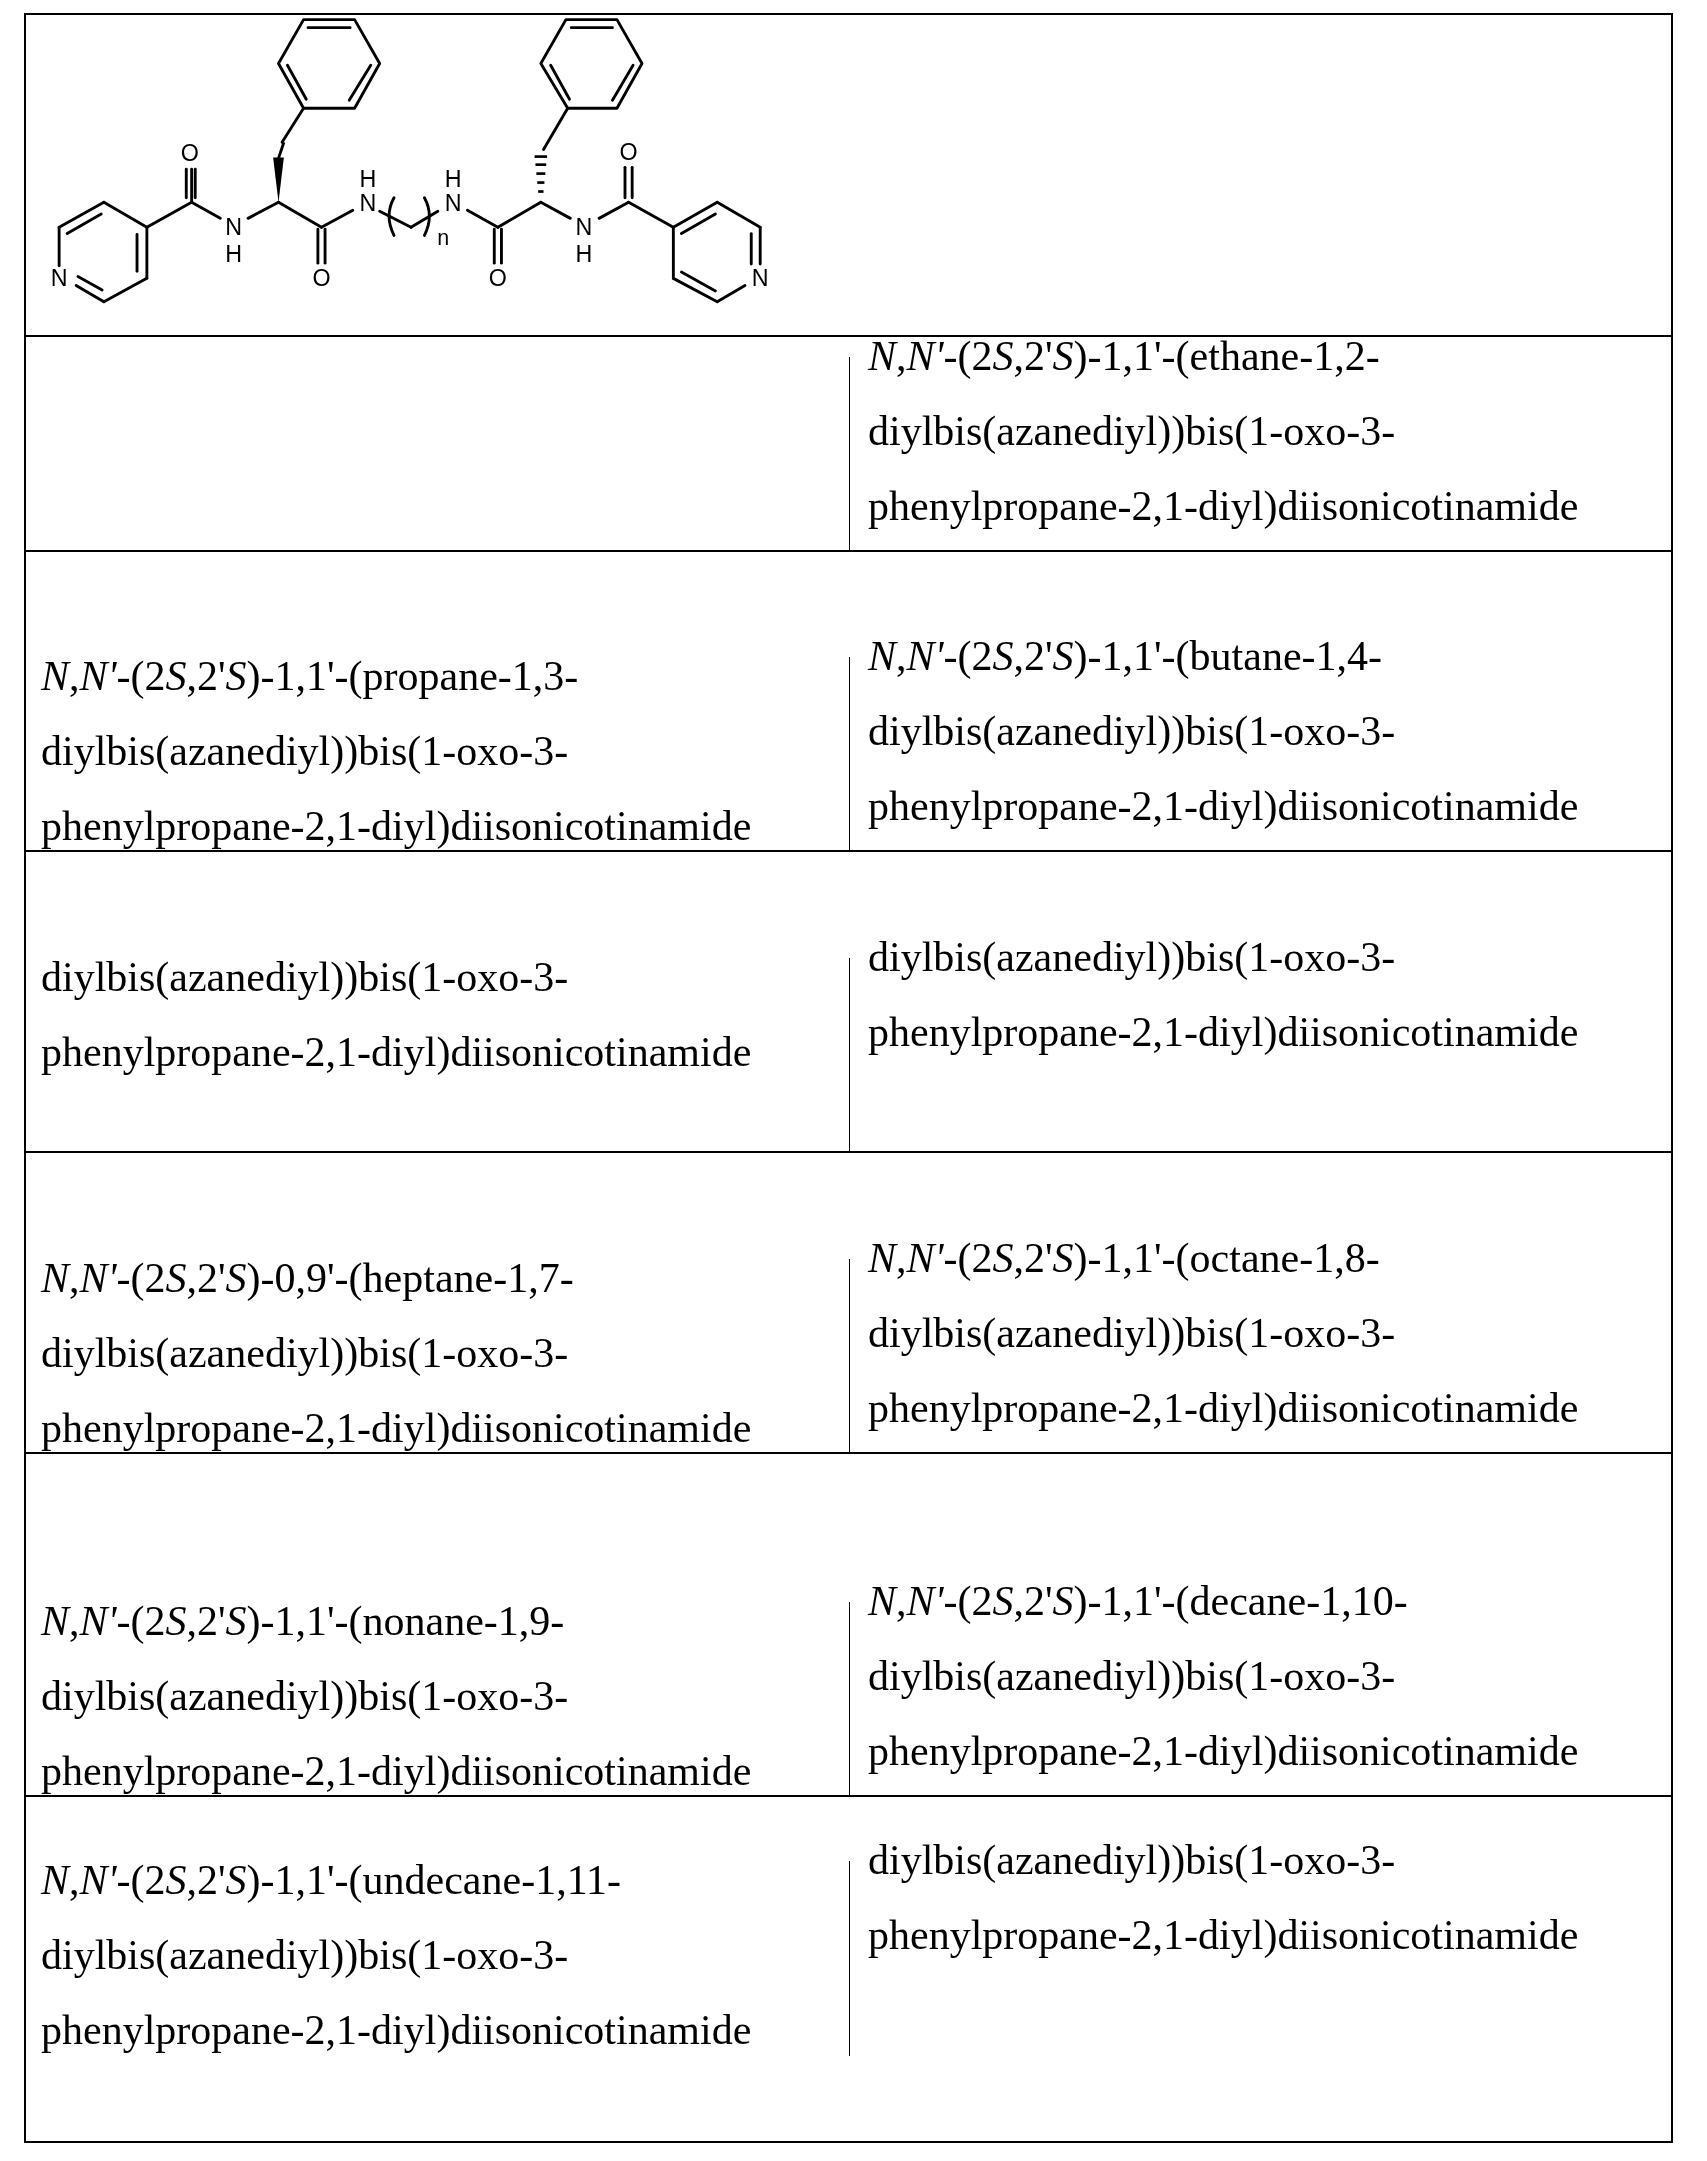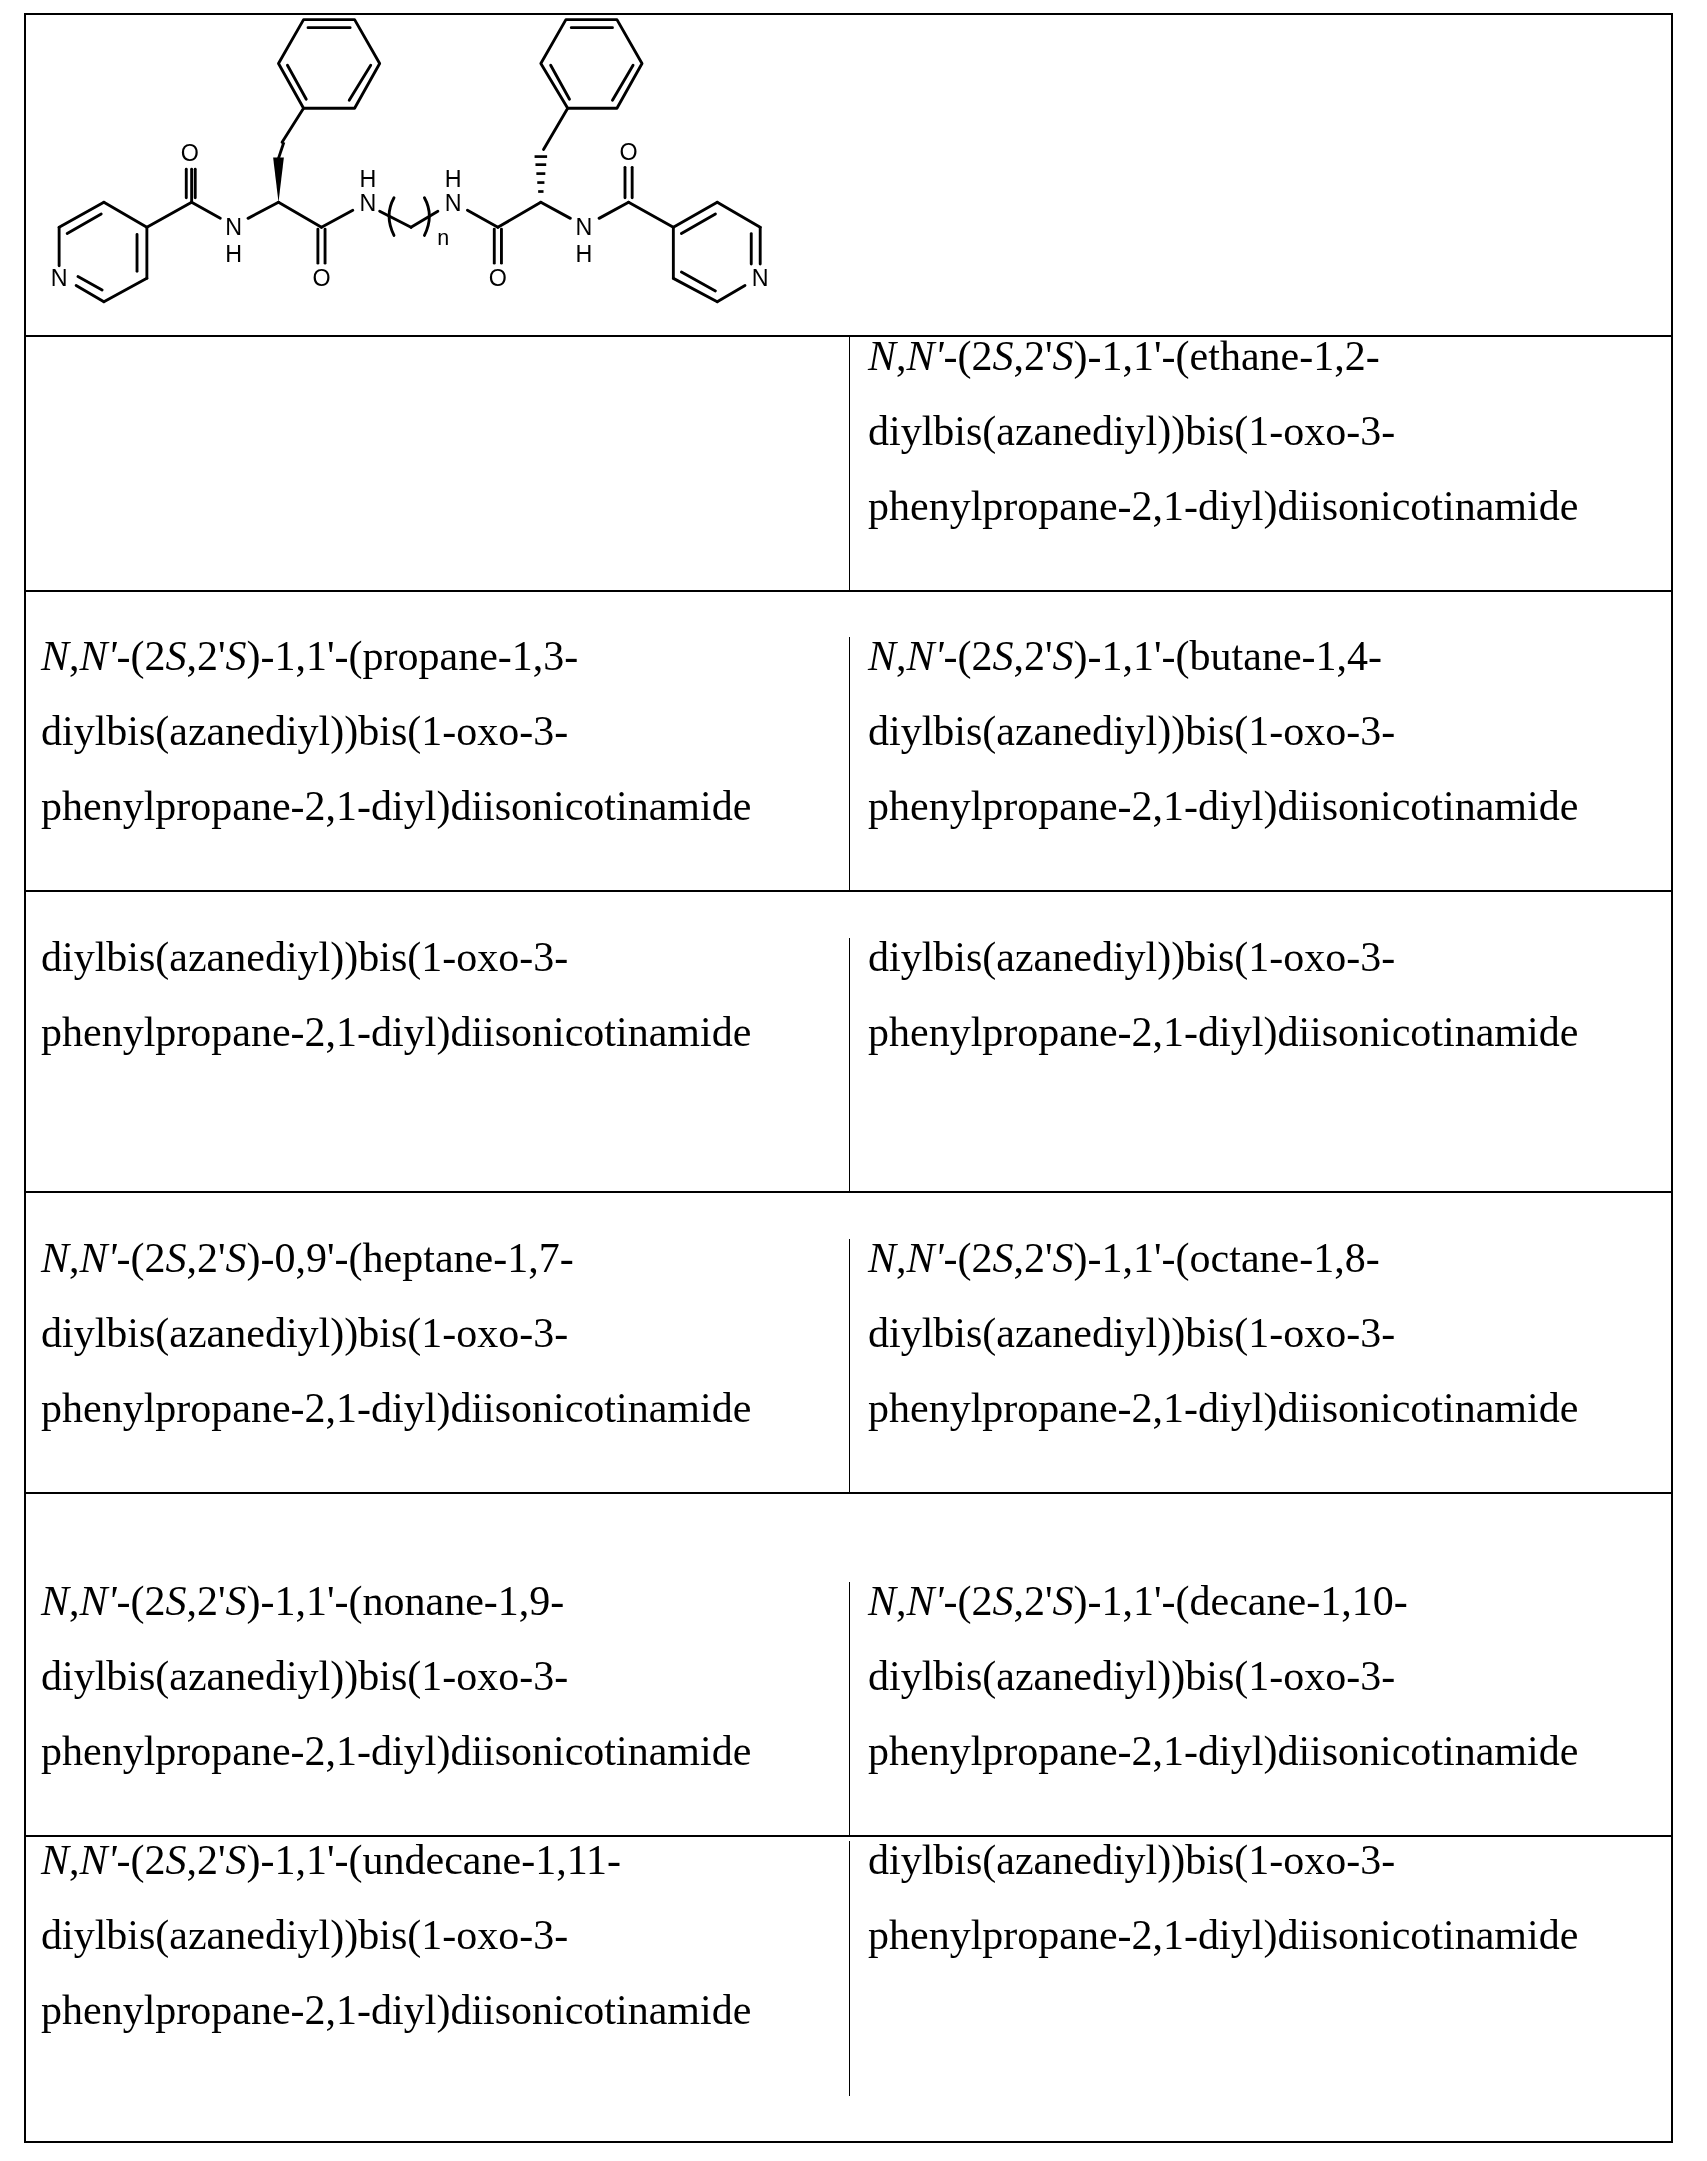--- a/index.html
+++ b/index.html
@@ -9,28 +9,28 @@
     box-sizing: border-box; border: 2.7px solid #000;
   }
   .header-cell {
     position: absolute; left: 0; top: 0; right: 0; height: 322px;
     border-bottom: 2.7px solid #000; box-sizing: border-box;
   }
   .structure {
     position: absolute; left: 0; top: 0;
   }
   .row {
-    position: absolute; left: 0; right: 0; height: 255px;
+    position: absolute; left: 0; right: 0; height: 215px;
     border-bottom: 2.7px solid #000; box-sizing: border-box;
   }
   .row.last { border-bottom: none; text-decoration: underline; }
   .cell {
     position: absolute; top: 0; bottom: 0; box-sizing: border-box; overflow: visible;
   }
-  .cell.left { left: 0; width: 824px; border-right: 1.8px solid #000; }
+  .cell.left { left: 0; width: 824px; border-right: 1.8px solid #000; margin-top: 20px; }
   .cell.right { left: 824px; right: 0; }
   .name {
     font-family: "Liberation Serif", "DejaVu Serif", serif;
     font-size: 42px; line-height: 75px; color: #000;
     position: absolute; left: 15px; top: -18px; white-space: pre;
   }
   .cell.right .name { left: 18px; }
   .name i { font-style: italic; }
   .line { display: block; }
 </style>

